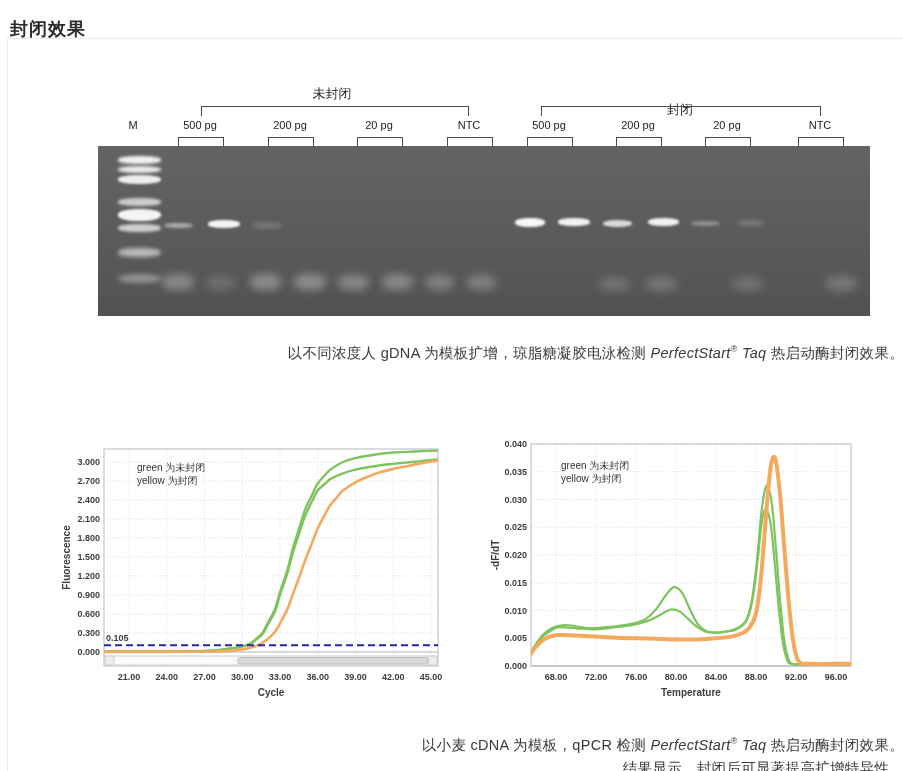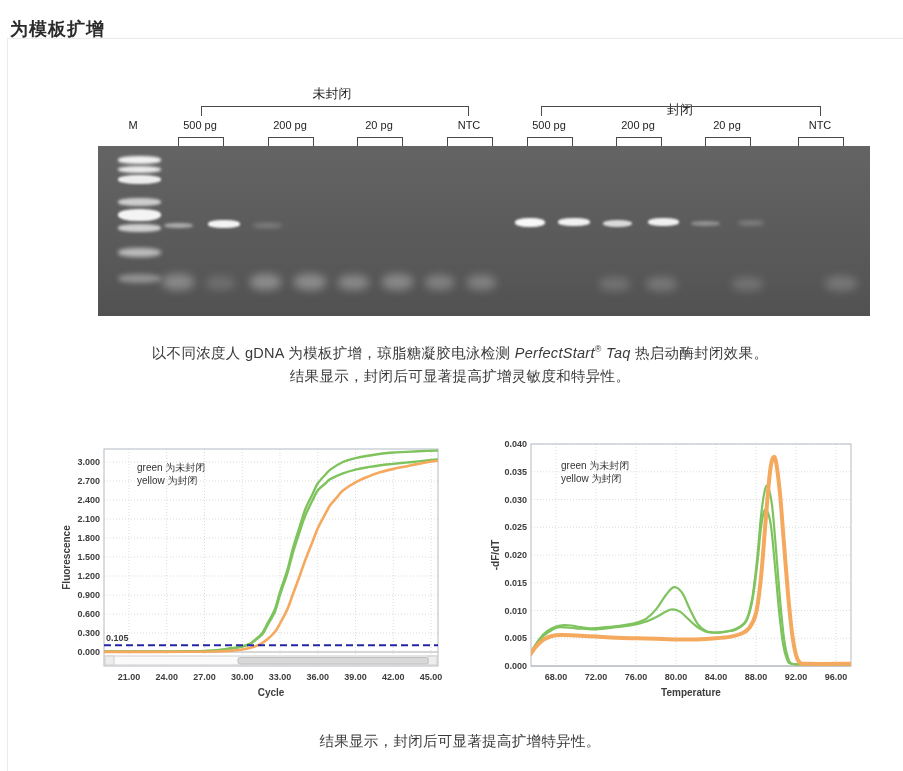--- a/index.html
+++ b/index.html
@@ -9,33 +9,33 @@
   .panel{position:absolute;left:7px;top:38px;right:-2px;bottom:-2px;background:#fff;
          border:1px solid #ebebeb;border-bottom:none;}
   
   .group-label{position:absolute;top:84px;width:90px;text-align:center;font-size:13px;color:#222;}
   .bracket-down{position:absolute;top:105px;height:9px;border:1px solid #4a4a4a;border-bottom:none;}
   .lane-label{position:absolute;top:118px;width:76px;text-align:center;font-size:11px;color:#222;}
   .lane-bracket{position:absolute;top:136px;height:8px;width:44px;border:1px solid #4a4a4a;border-bottom:none;}
   #gel{position:absolute;left:97px;top:145px;width:772px;height:170px;overflow:hidden;
        background:linear-gradient(180deg,#646464,#5c5c5c 45%,#565656 80%,#515151);}
   .band{position:absolute;background:#fdfdfd;border-radius:45%;}
-  .caption{position:absolute;left:8px;right:0;text-align:center;font-size:14.5px;
+  .caption{position:absolute;left:8px;right:0;text-align:right;font-size:14.5px;
            line-height:23px;color:#3a3a3a;letter-spacing:0.3px;}
   .caption sup{font-size:9px;}
   .chart{position:absolute;}
   svg text{font-family:"Liberation Sans",sans-serif;}
   .t-tick{font-size:9px;font-weight:bold;fill:#3d3d3d;}
   .t-axis{font-size:10px;font-weight:bold;fill:#3d3d3d;}
   .t-legend{font-size:10px;fill:#333;}
 </style>
 </head>
 <body>
 
-<h1 class="page-title">为模板扩增</h1>
+<h1 class="page-title">封闭效果</h1>
 
 <div class="panel">
 
   <div id="gel-figure">
     <div id="gel-annotations">
         <div class="group-label" style="left: 279px; top: 46px;">未封闭</div>
         <div class="bracket-down" style="left: 193px; width: 266px; top: 67px;"></div>
         <div class="group-label" style="left: 627px; top: 62px;">封闭</div>
         <div class="bracket-down" style="left: 533px; width: 278px; top: 67px;"></div>
         <div class="lane-label" style="left: 87px; top: 80px;">M</div>
@@ -84,21 +84,20 @@
         <div class="band" style="left: 369px; top: 129px; width: 29px; height: 15px; opacity: 0.26; filter: blur(4px);"></div>
         <div class="band" style="left: 501px; top: 131px; width: 31px; height: 14px; opacity: 0.17; filter: blur(4px);"></div>
         <div class="band" style="left: 548px; top: 131px; width: 31px; height: 14px; opacity: 0.2; filter: blur(4px);"></div>
         <div class="band" style="left: 634px; top: 131px; width: 31px; height: 14px; opacity: 0.17; filter: blur(4px);"></div>
         <div class="band" style="left: 727px; top: 130px; width: 32px; height: 15px; opacity: 0.2; filter: blur(4px);"></div>
       </div>
   </div>
 
   <div class="caption" style="top:299px;">
     <div><span>以不同浓度人 gDNA 为模板扩增，琼脂糖凝胶电泳检测 </span><i>PerfectStart</i><sup>®</sup><i> Taq</i><span> 热启动酶封闭效果。</span></div>
-    <div>结果显示，封闭后可显著提高扩增灵敏度和特异性。</div>
   </div>
 
   <div id="chart-amp" class="chart" style="left:53px;top:399px;"><svg width="392" height="272">
         <line x1="68" y1="11" x2="68" y2="228" stroke="#dcdcdc" stroke-dasharray="1 2"></line>
         <line x1="105.749" y1="11" x2="105.749" y2="228" stroke="#dcdcdc" stroke-dasharray="1 2"></line>
         <line x1="143.498" y1="11" x2="143.498" y2="228" stroke="#dcdcdc" stroke-dasharray="1 2"></line>
         <line x1="181.247" y1="11" x2="181.247" y2="228" stroke="#dcdcdc" stroke-dasharray="1 2"></line>
         <line x1="218.996" y1="11" x2="218.996" y2="228" stroke="#dcdcdc" stroke-dasharray="1 2"></line>
         <line x1="256.745" y1="11" x2="256.745" y2="228" stroke="#dcdcdc" stroke-dasharray="1 2"></line>
         <line x1="294.494" y1="11" x2="294.494" y2="228" stroke="#dcdcdc" stroke-dasharray="1 2"></line>
@@ -199,16 +198,17 @@
         <text x="38" y="64.5" class="t-tick" text-anchor="end">0.030</text>
         <text x="38" y="36.74999999999997" class="t-tick" text-anchor="end">0.035</text>
         <text x="38" y="9" class="t-tick" text-anchor="end">0.040</text>
         <text x="202" y="258" class="t-axis" text-anchor="middle">Temperature</text>
         <text x="0" y="0" class="t-axis" text-anchor="middle" transform="translate(10,117) rotate(-90)">-dF/dT</text>
         <text x="72" y="31" class="t-legend" text-anchor="start">green 为未封闭</text>
         <text x="72" y="44" class="t-legend" text-anchor="start">yellow 为封闭</text>
       </svg></div>
 
   <div class="caption" style="top:691px;">
+    <div><span>以小麦 cDNA 为模板，qPCR 检测 </span><i>PerfectStart</i><sup>®</sup><i> Taq</i><span> 热启动酶封闭效果。</span></div>
     <div>结果显示，封闭后可显著提高扩增特异性。</div>
   </div>
 
 </div>
 
 </body></html>

